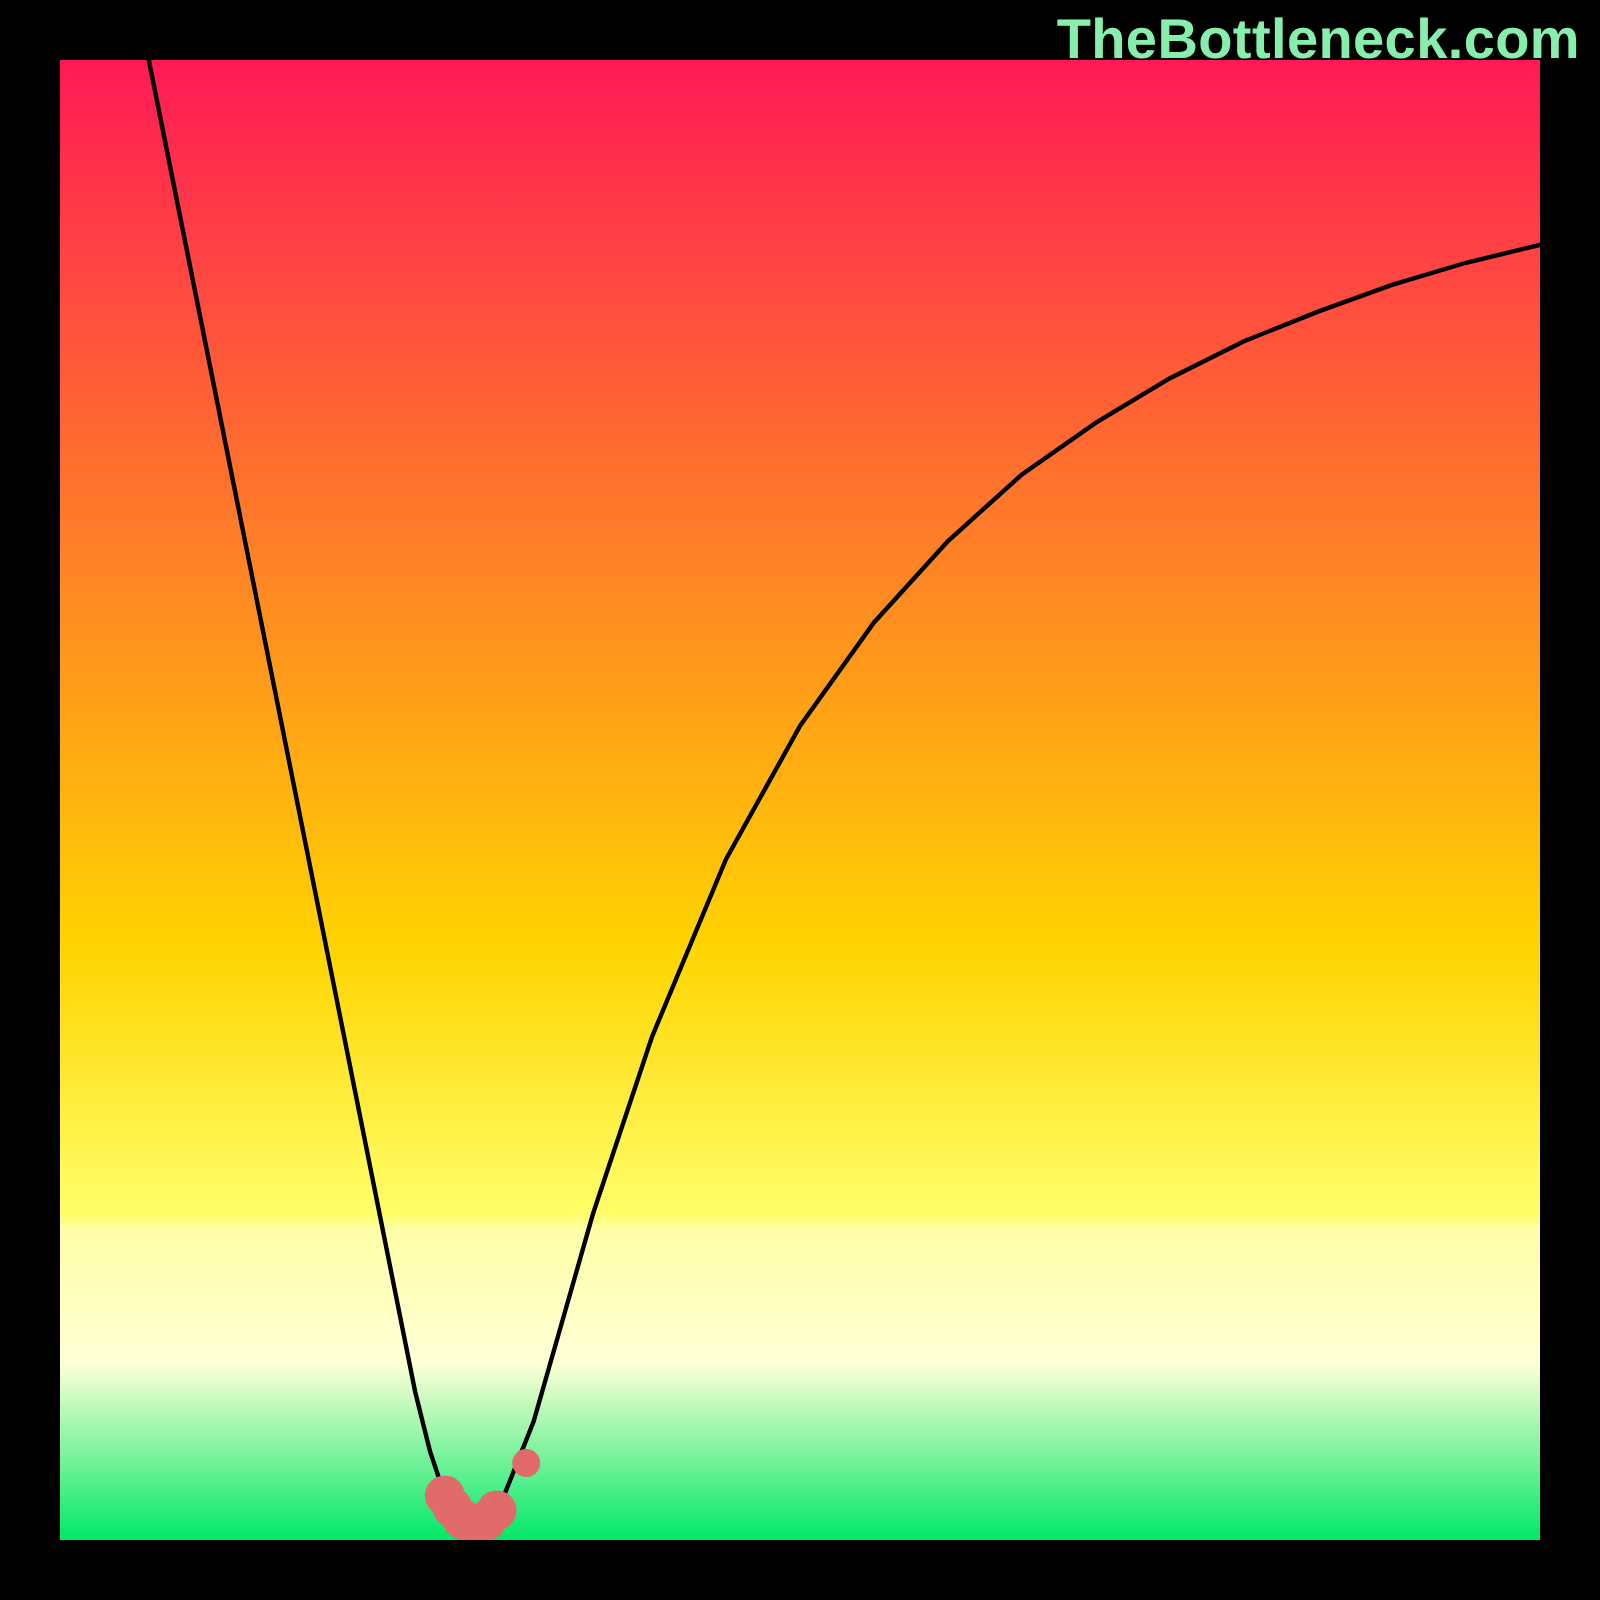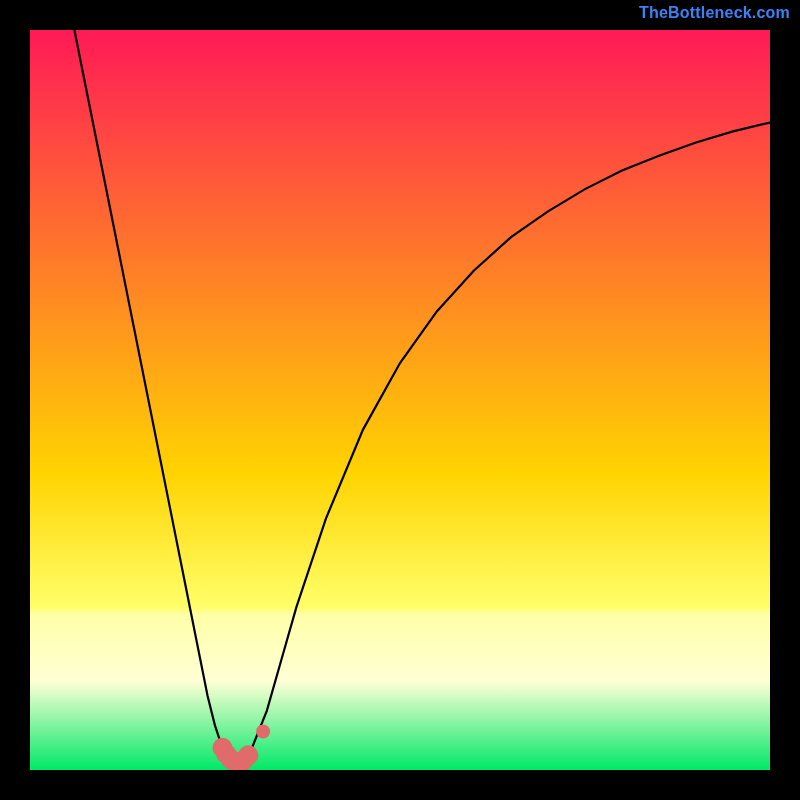--- a/index.html
+++ b/index.html
@@ -21,23 +21,23 @@
     position: absolute;
     left: 30px;
     top: 30px;
     width: 740px;
     height: 740px;
   }
   .watermark {
     position: absolute;
     top: 4px;
     right: 10px;
-    font-size: 16px;
+    font-size: 28px;
     font-weight: 600;
-    color: #3b82f6;
+    color: #86efac;
     letter-spacing: 0.2px;
   }
   svg { display: block; }
 </style>
 </head>
 <body>
 
 <div class="outer">
 
   <div class="plot">

